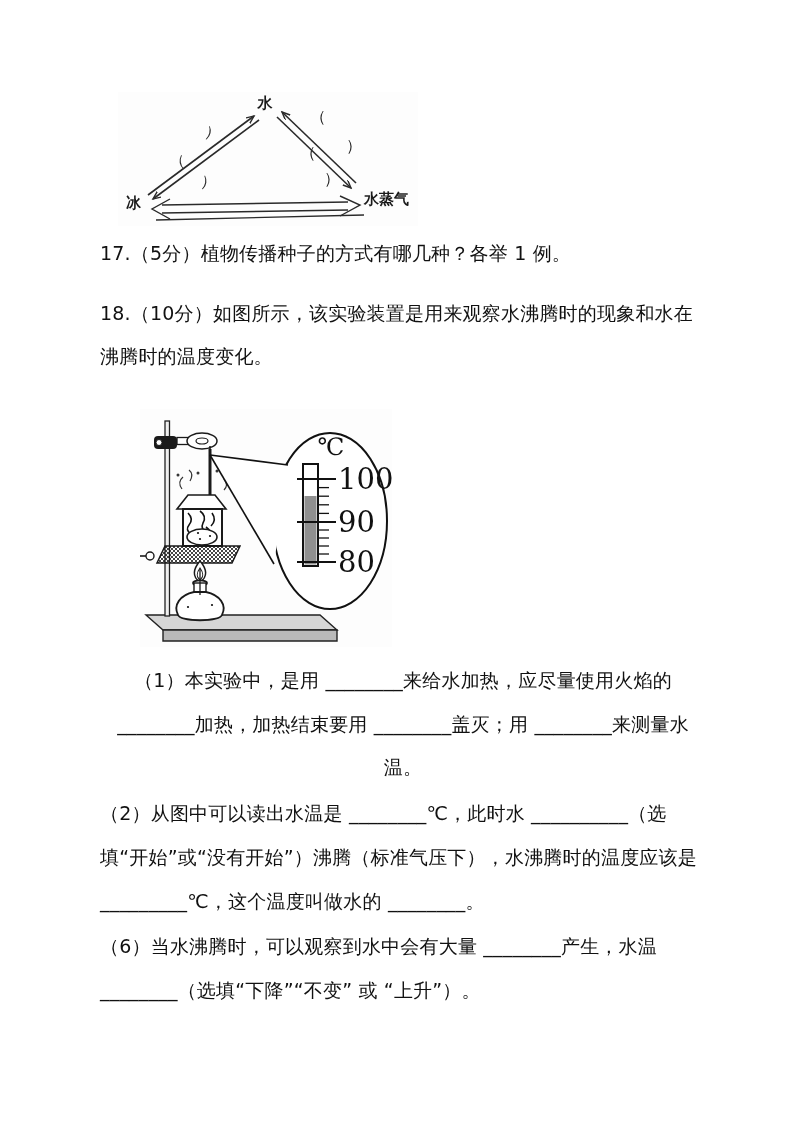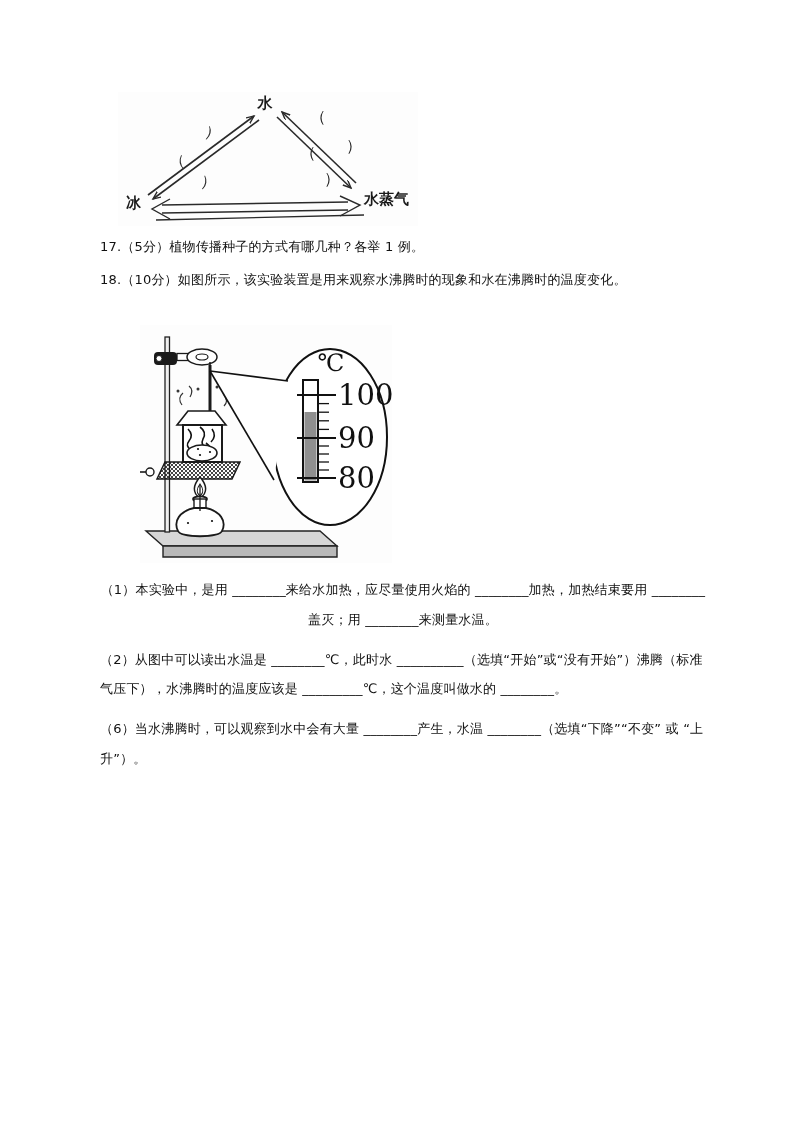--- a/index.html
+++ b/index.html
@@ -4,27 +4,27 @@
 <style>
   * { box-sizing: border-box; }
   html, body { margin: 0; padding: 0; }
   body {
     width: 794px; height: 1123px; background: #ffffff;
     font-family: "DejaVu Sans", sans-serif; color: #000;
   }
   .page { position: relative; width: 794px; height: 1123px; overflow: hidden; }
   .content { padding: 92px 88px 0 100px; }
   .para {
-    font-size: 13px; line-height: 2.3; margin: 0; color: #111;
+    font-size: 19px; line-height: 2.3; margin: 0; color: #111;
     letter-spacing: 0.2px;
   }
   .q17 { margin-top: 6px; }
   .section-heading { font-weight: bold; font-size: 16px; margin-top: 4px; }
-  .q18 { margin-top: 3px; }
-  .part-para { margin-top: 10px; }
+  .q18 { margin-top: 16px; }
+  .part-para { margin-top: 2px; }
   .part1 { margin-top: 12px; text-align: center; }
   .fig { display: block; }
   .fig-water-cycle { margin-left: 18px; background: #fdfdfd; }
   .fig-apparatus { margin: 30px 0 6px 40px; background: #fdfdfd; }
   svg text { font-family: "DejaVu Sans", sans-serif; }
   svg .scale-num { font-family: "DejaVu Serif", serif; }
 </style>
 </head>
 <body>
 

